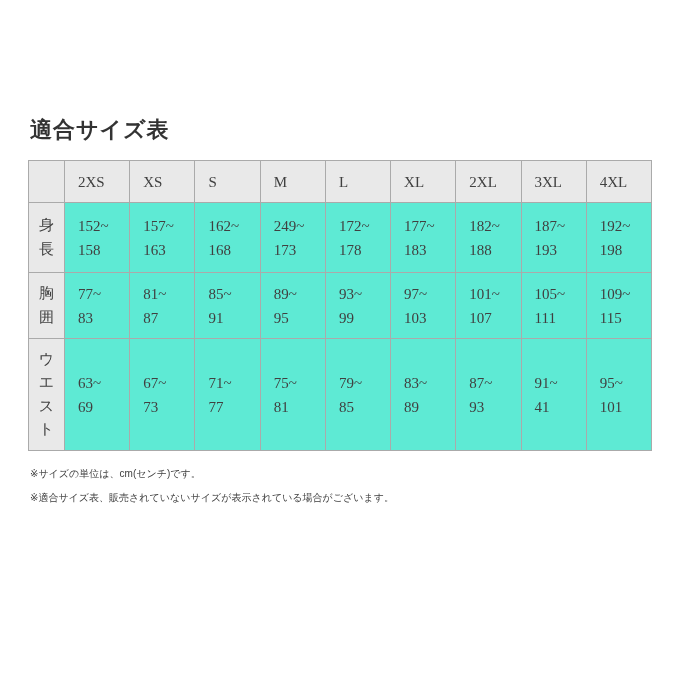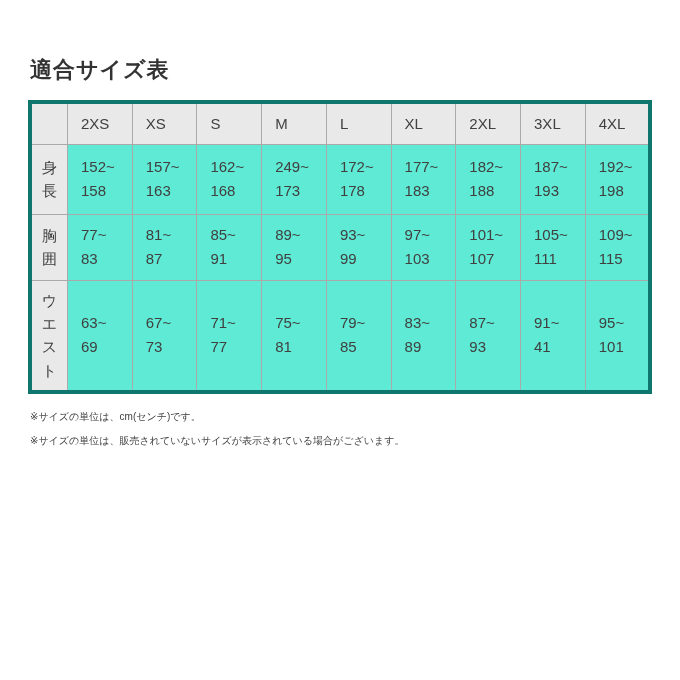--- a/index.html
+++ b/index.html
@@ -9,35 +9,36 @@
     height: 680px;
     background: #ffffff;
     font-family: "Liberation Sans", "DejaVu Sans", sans-serif;
     color: #404040;
     overflow: hidden;
   }
   .page {
     box-sizing: border-box;
     width: 560px;
     height: 680px;
-    padding: 56px 28px 0 28px;
+    padding: 116px 28px 0 28px;
   }
   h1.title {
     margin: 0 0 16px 2px;
     font-size: 22px;
     line-height: 28px;
     font-weight: bold;
     color: #333333;
     letter-spacing: 1px;
   }
   table.size-table {
     border-collapse: collapse;
     table-layout: fixed;
     width: 624px;
-    border: 4px solid #0f766e;
+    border: 1px solid #0f766e;
+    font-family: Liberation Serif, serif;
   }
   table.size-table th,
   table.size-table td {
     border: 1px solid #aaaaaa;
     font-size: 15px;
     font-weight: normal;
     vertical-align: middle;
     white-space: pre-line;
     line-height: 1.6;
   }
@@ -164,15 +165,15 @@
           <td>91~
 41</td>
           <td>95~
 101</td>
         </tr>
       </tbody>
   </table>
 
   <div class="notes">
     <p>※サイズの単位は、cm(センチ)です。</p>
-    <p>※サイズの単位は、販売されていないサイズが表示されている場合がございます。</p>
+    <p>※適合サイズ表、販売されていないサイズが表示されている場合がございます。</p>
   </div>
 </div>
 
 </body></html>

